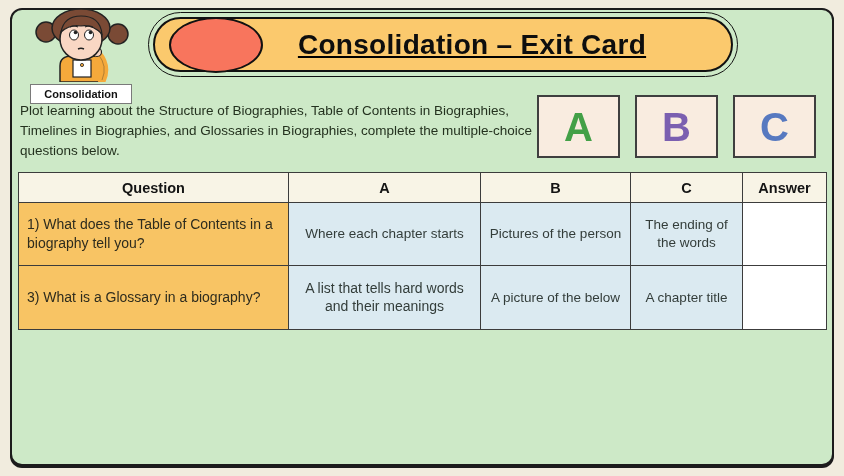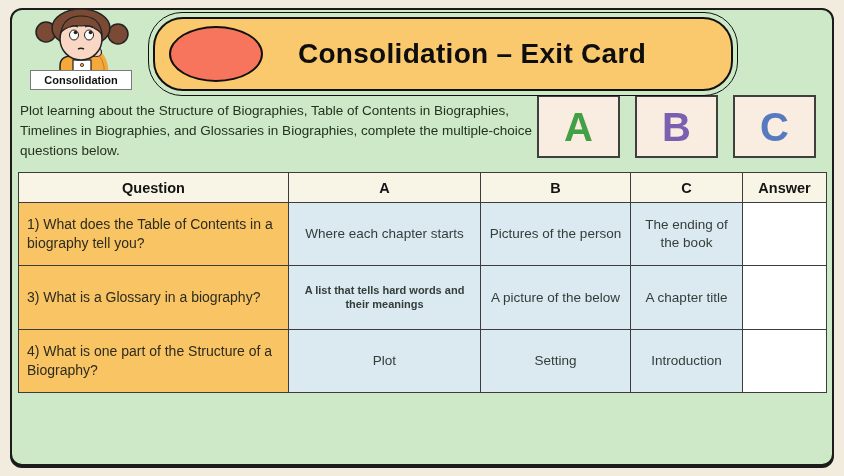--- a/index.html
+++ b/index.html
@@ -13,29 +13,29 @@
   .panel {
     position:absolute; left:10px; top:8px; width:824px; height:458px;
     background:#cde9c7;
     border:2px solid #1c1c1c;
     border-radius:12px;
     box-shadow:0 2px 0 #1c1c1c;
   }
   
   .character { position:absolute; left:26px; top:2px; width:112px; height:80px; z-index:3; }
   .char-label {
-    position:absolute; left:30px; top:70px; width:102px; height:20px; z-index:4;
+    position:absolute; left:30px; top:84px; width:102px; height:20px; z-index:4;
     background:#ffffff; border:1px solid #7a7a7a;
     display:flex; align-items:center; justify-content:center;
     font-size:11px; font-weight:bold; color:#111;
   }
   
   .banner-outline {
-    position:absolute; left:148px; top:12px; width:590px; height:84px; z-index:2;
-    border:1.5px solid #111; border-radius:34px; padding:4px;
+    position:absolute; left:148px; top:12px; width:590px; height:65px; z-index:2;
+    border:1.5px solid #111; border-radius:34px; padding:4px;text-decoration:underline;
   }
   .banner-pill {
     position:relative; width:100%; height:100%;
     background:#fbc96d; border:2px solid #111; border-radius:30px;
     display:flex; align-items:center; justify-content:center;
   }
   .banner-ellipse {
     position:absolute; left:14px; top:50%; transform:translateY(-50%);
     width:94px; height:56px;
     background:#f8755d; border:2px solid #111; border-radius:50%;
@@ -70,21 +70,21 @@
     text-align:center;
   }
   .quiz-table td.q {
     background:#f8c464; text-align:left; padding:12px 8px;
     font-size:14px; color:#2e2c1e; line-height:1.35;
   }
   .quiz-table td.opt {
     background:#dbeaf1; text-align:center; padding:2px 6px;
     font-size:13.5px; color:#333d3a; line-height:1.3;
   }
-  .quiz-table td.opt.small { font-size:11px;font-weight:bold; }
+  .quiz-table td.opt.small { font-size:14px; }
   .quiz-table td.ans { background:#ffffff; }
   .row-1 td { height:60px; }
   .row-2 td { height:62px; }
   .row-3 td { height:64px; }
   .row-4 td { height:62px; }
 </style>
 </head>
 <body>
 
 <div class="panel"></div>
@@ -161,31 +161,24 @@
       <th>B</th>
       <th>C</th>
       <th>Answer</th>
     </tr>
   </thead>
   <tbody>
     <tr class="row-1">
       <td class="q">1) What does the Table of Contents in a biography tell you?</td>
       <td class="opt">Where each chapter starts</td>
       <td class="opt">Pictures of the person</td>
-      <td class="opt">The ending of the book</td>
+      <td class="opt">The ending of the words</td>
       <td class="ans"></td>
     </tr>
     <tr class="row-3">
       <td class="q">3) What is a Glossary in a biography?</td>
       <td class="opt small">A list that tells hard words and their meanings</td>
       <td class="opt">A picture of the below</td>
       <td class="opt">A chapter title</td>
       <td class="ans"></td>
     </tr>
-    <tr class="row-4">
-      <td class="q">4) What is one part of the Structure of a Biography?</td>
-      <td class="opt">Plot</td>
-      <td class="opt">Setting</td>
-      <td class="opt">Introduction</td>
-      <td class="ans"></td>
-    </tr>
   </tbody>
 </table>
 
 </body></html>

